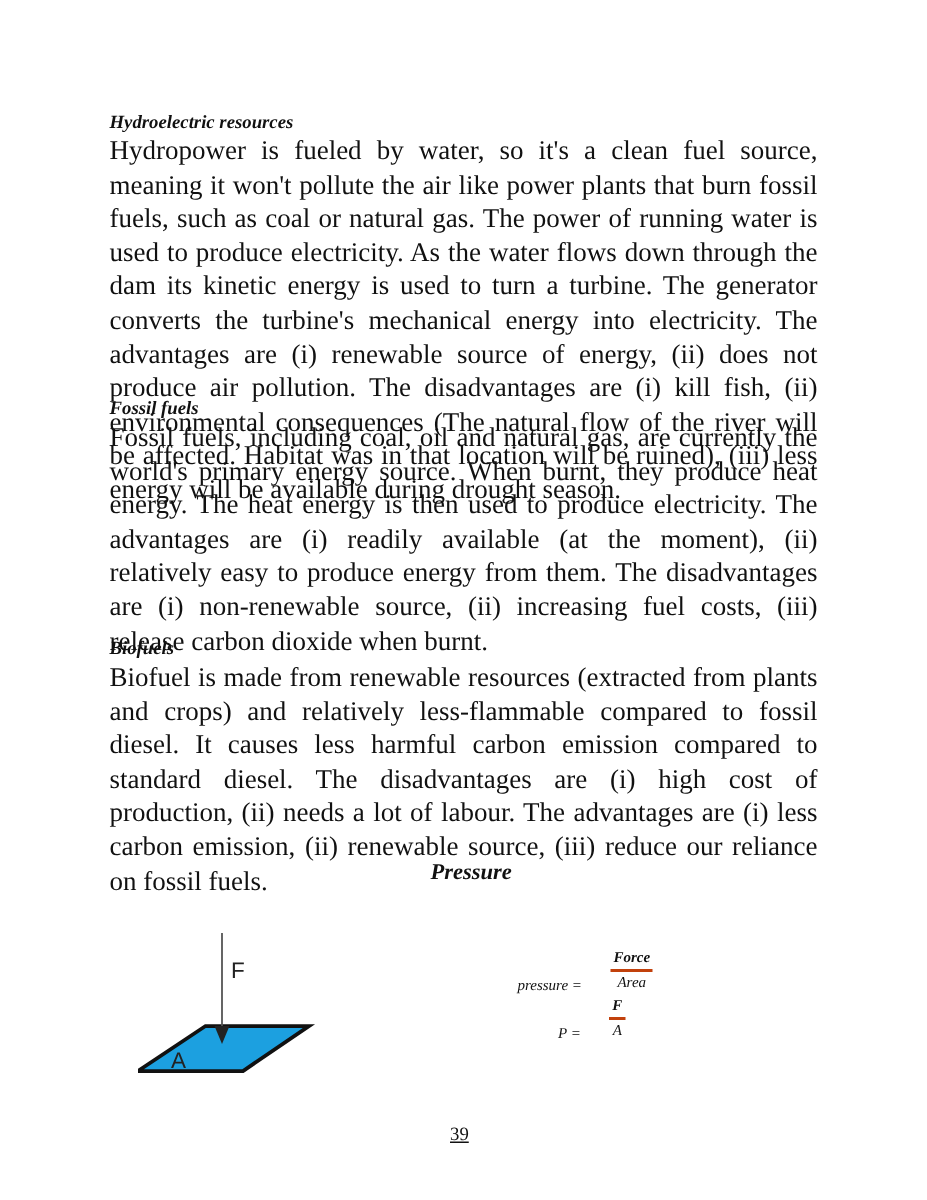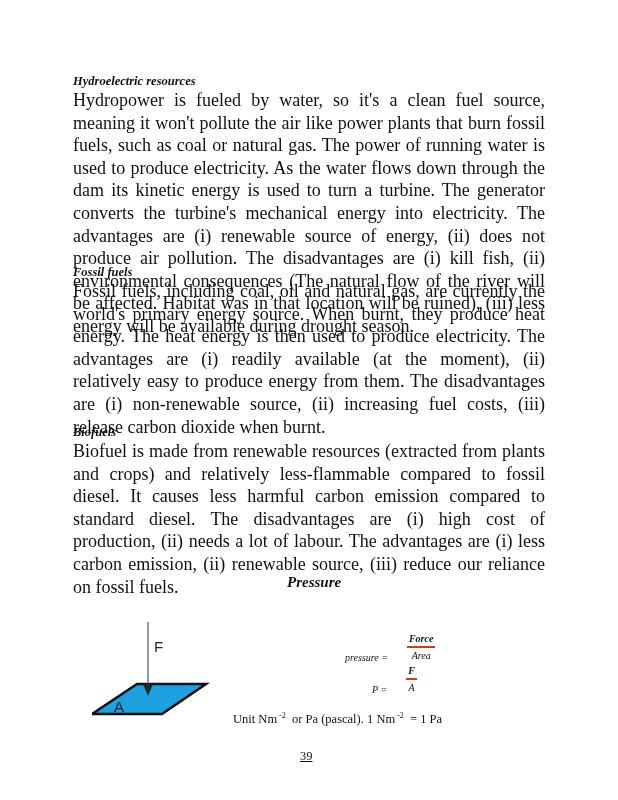--- a/index.html
+++ b/index.html
@@ -56,23 +56,20 @@
   </div>
 
   <div class="formula" id="f2">
     <span>P =</span>
     <span class="frac">
       <span class="num">F</span>
       <span class="den">A</span>
     </span>
   </div>
 
-  <div class="unit-line">
-    <span>Unit Nm</span><sup> -2</sup><span style="white-space:pre">  or Pa (pascal). 1 Nm</span><sup> -2</sup><span style="white-space:pre">  = 1 Pa</span>
-  </div>
 
   <div class="diagram">
     <svg width="126" height="96" viewBox="0 0 126 96">
       <polygon points="0,92 45,62 114,62 70,92" fill="#1ca0e0" stroke="#111" stroke-width="2.5"></polygon>
       <line x1="56" y1="0" x2="56" y2="64" stroke="#555" stroke-width="1.2"></line>
       <polygon points="51,62 61,62 56,74" fill="#222"></polygon>
       <text x="62" y="30" font-family="Liberation Sans, sans-serif" font-size="15" fill="#222">F</text>
       <text x="22" y="90" font-family="Liberation Sans, sans-serif" font-size="15" fill="#222">A</text>
     </svg>
   </div>

